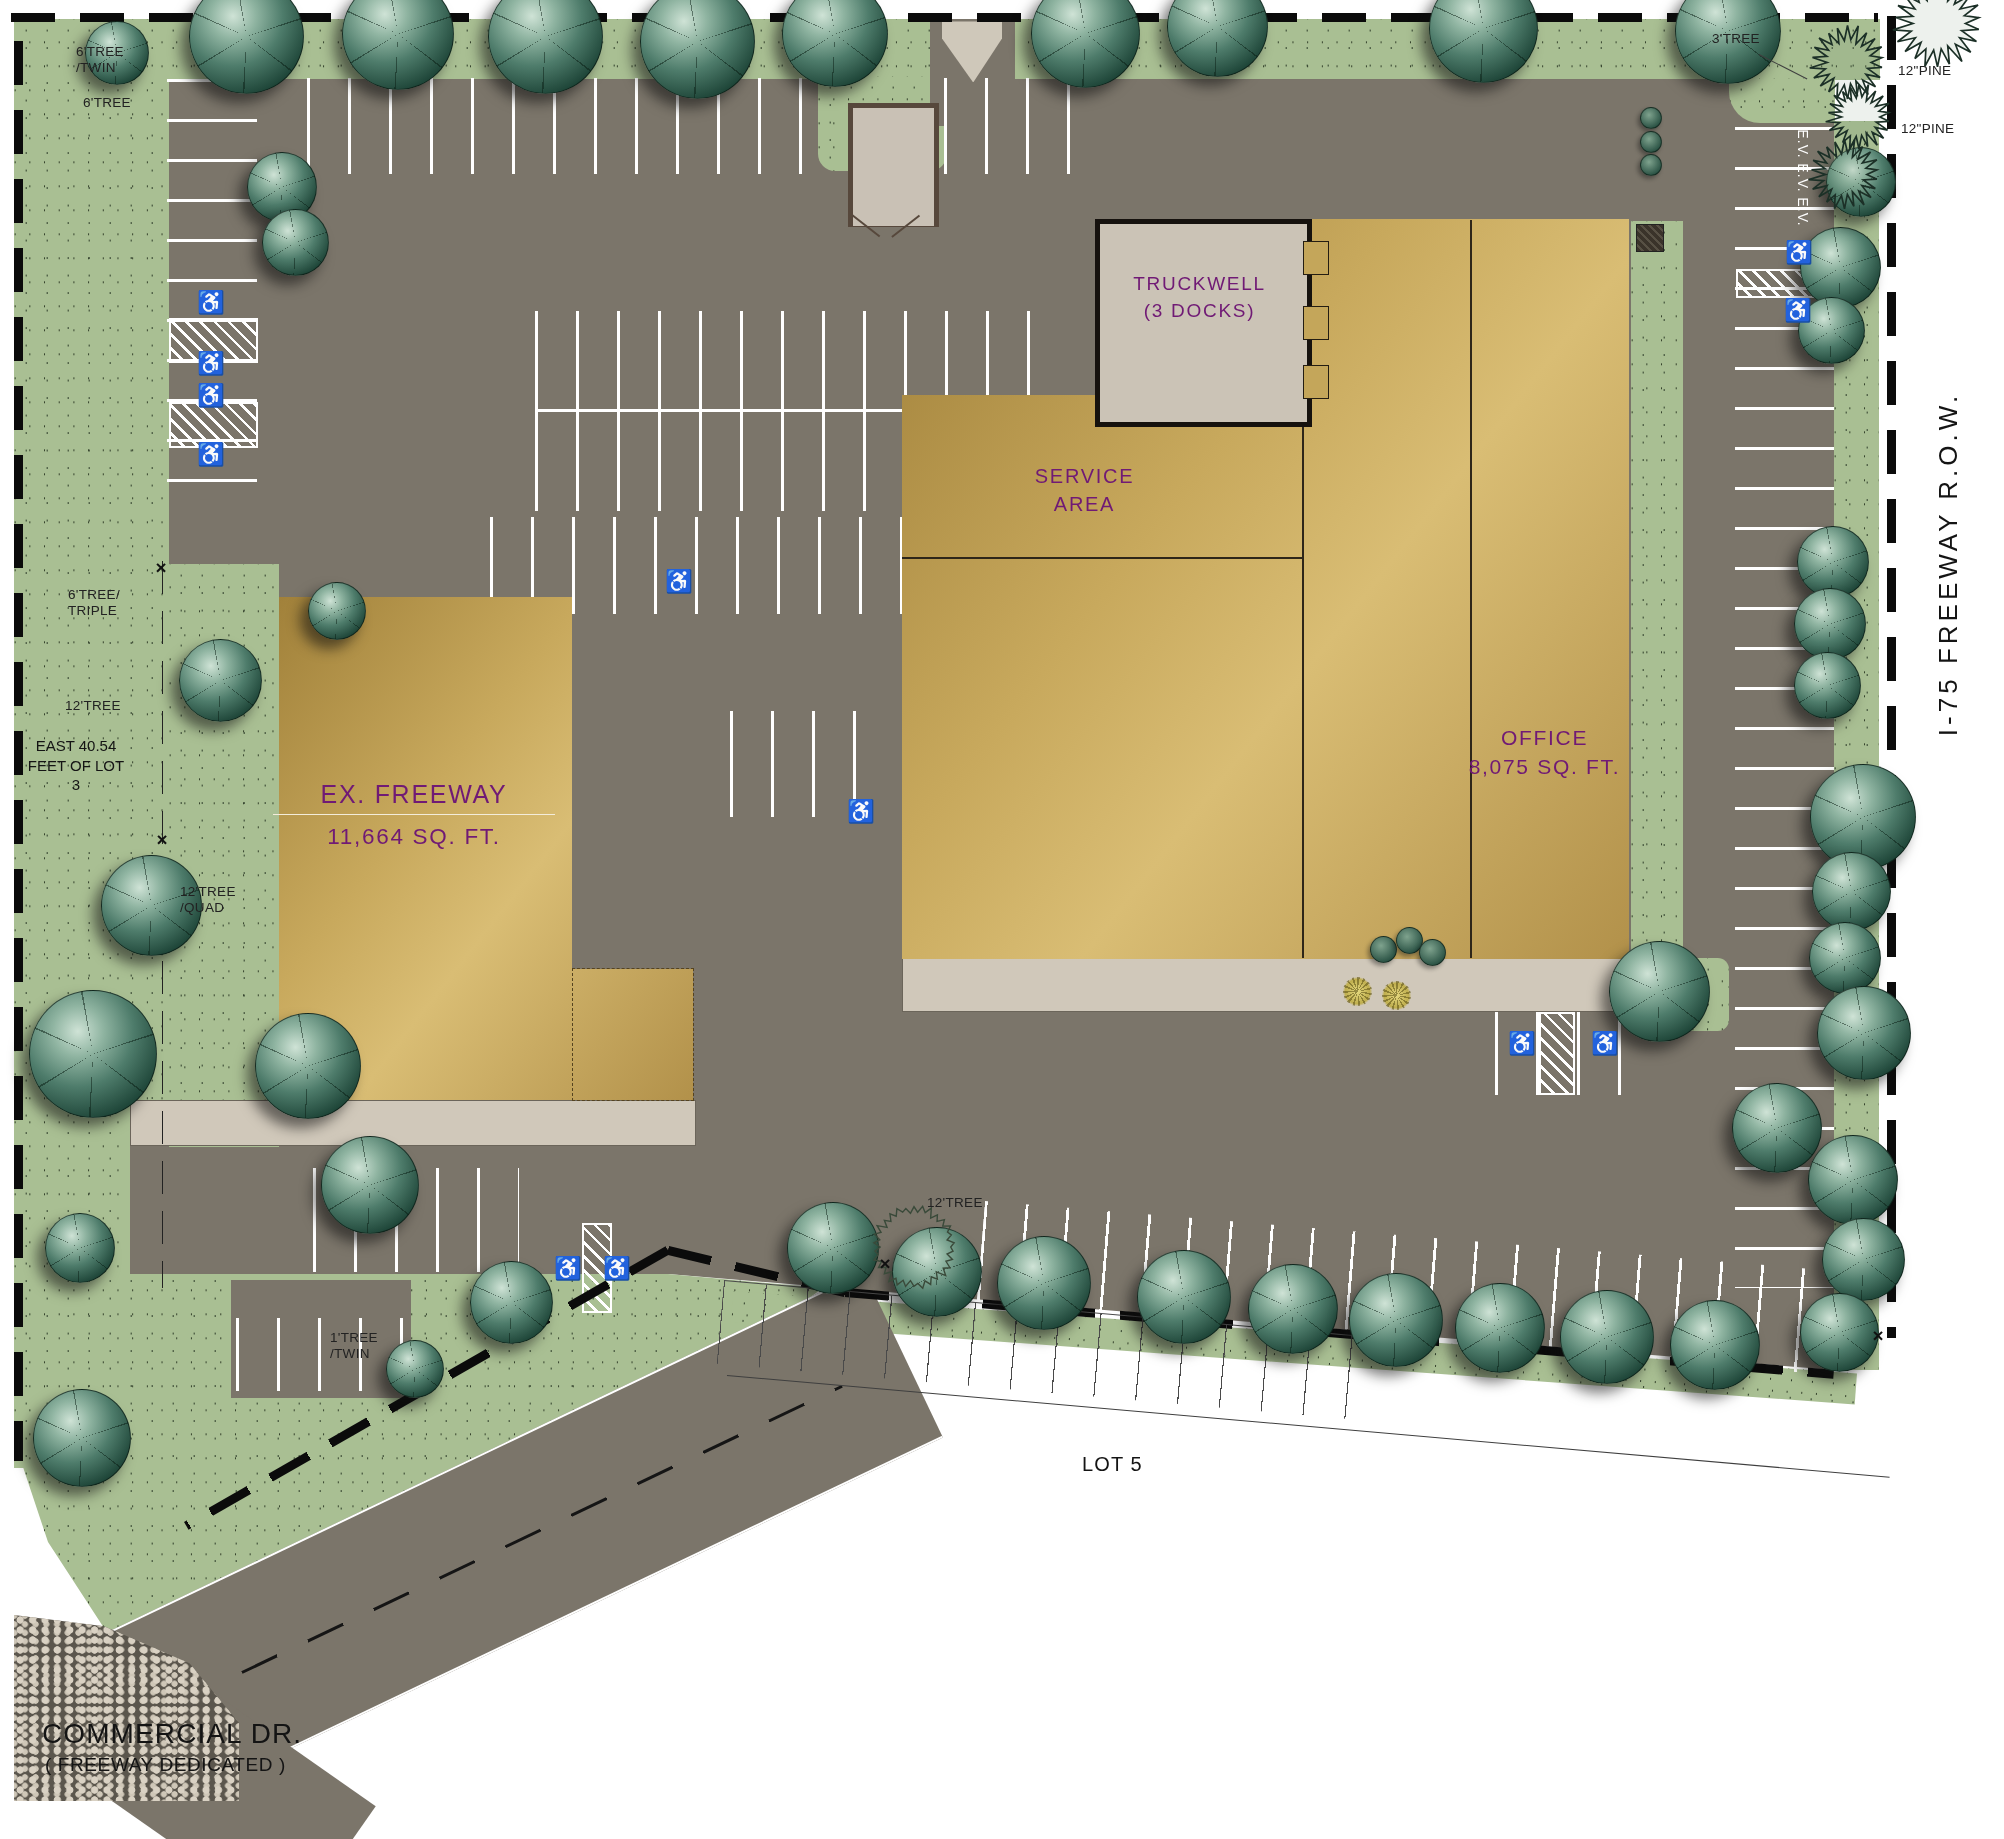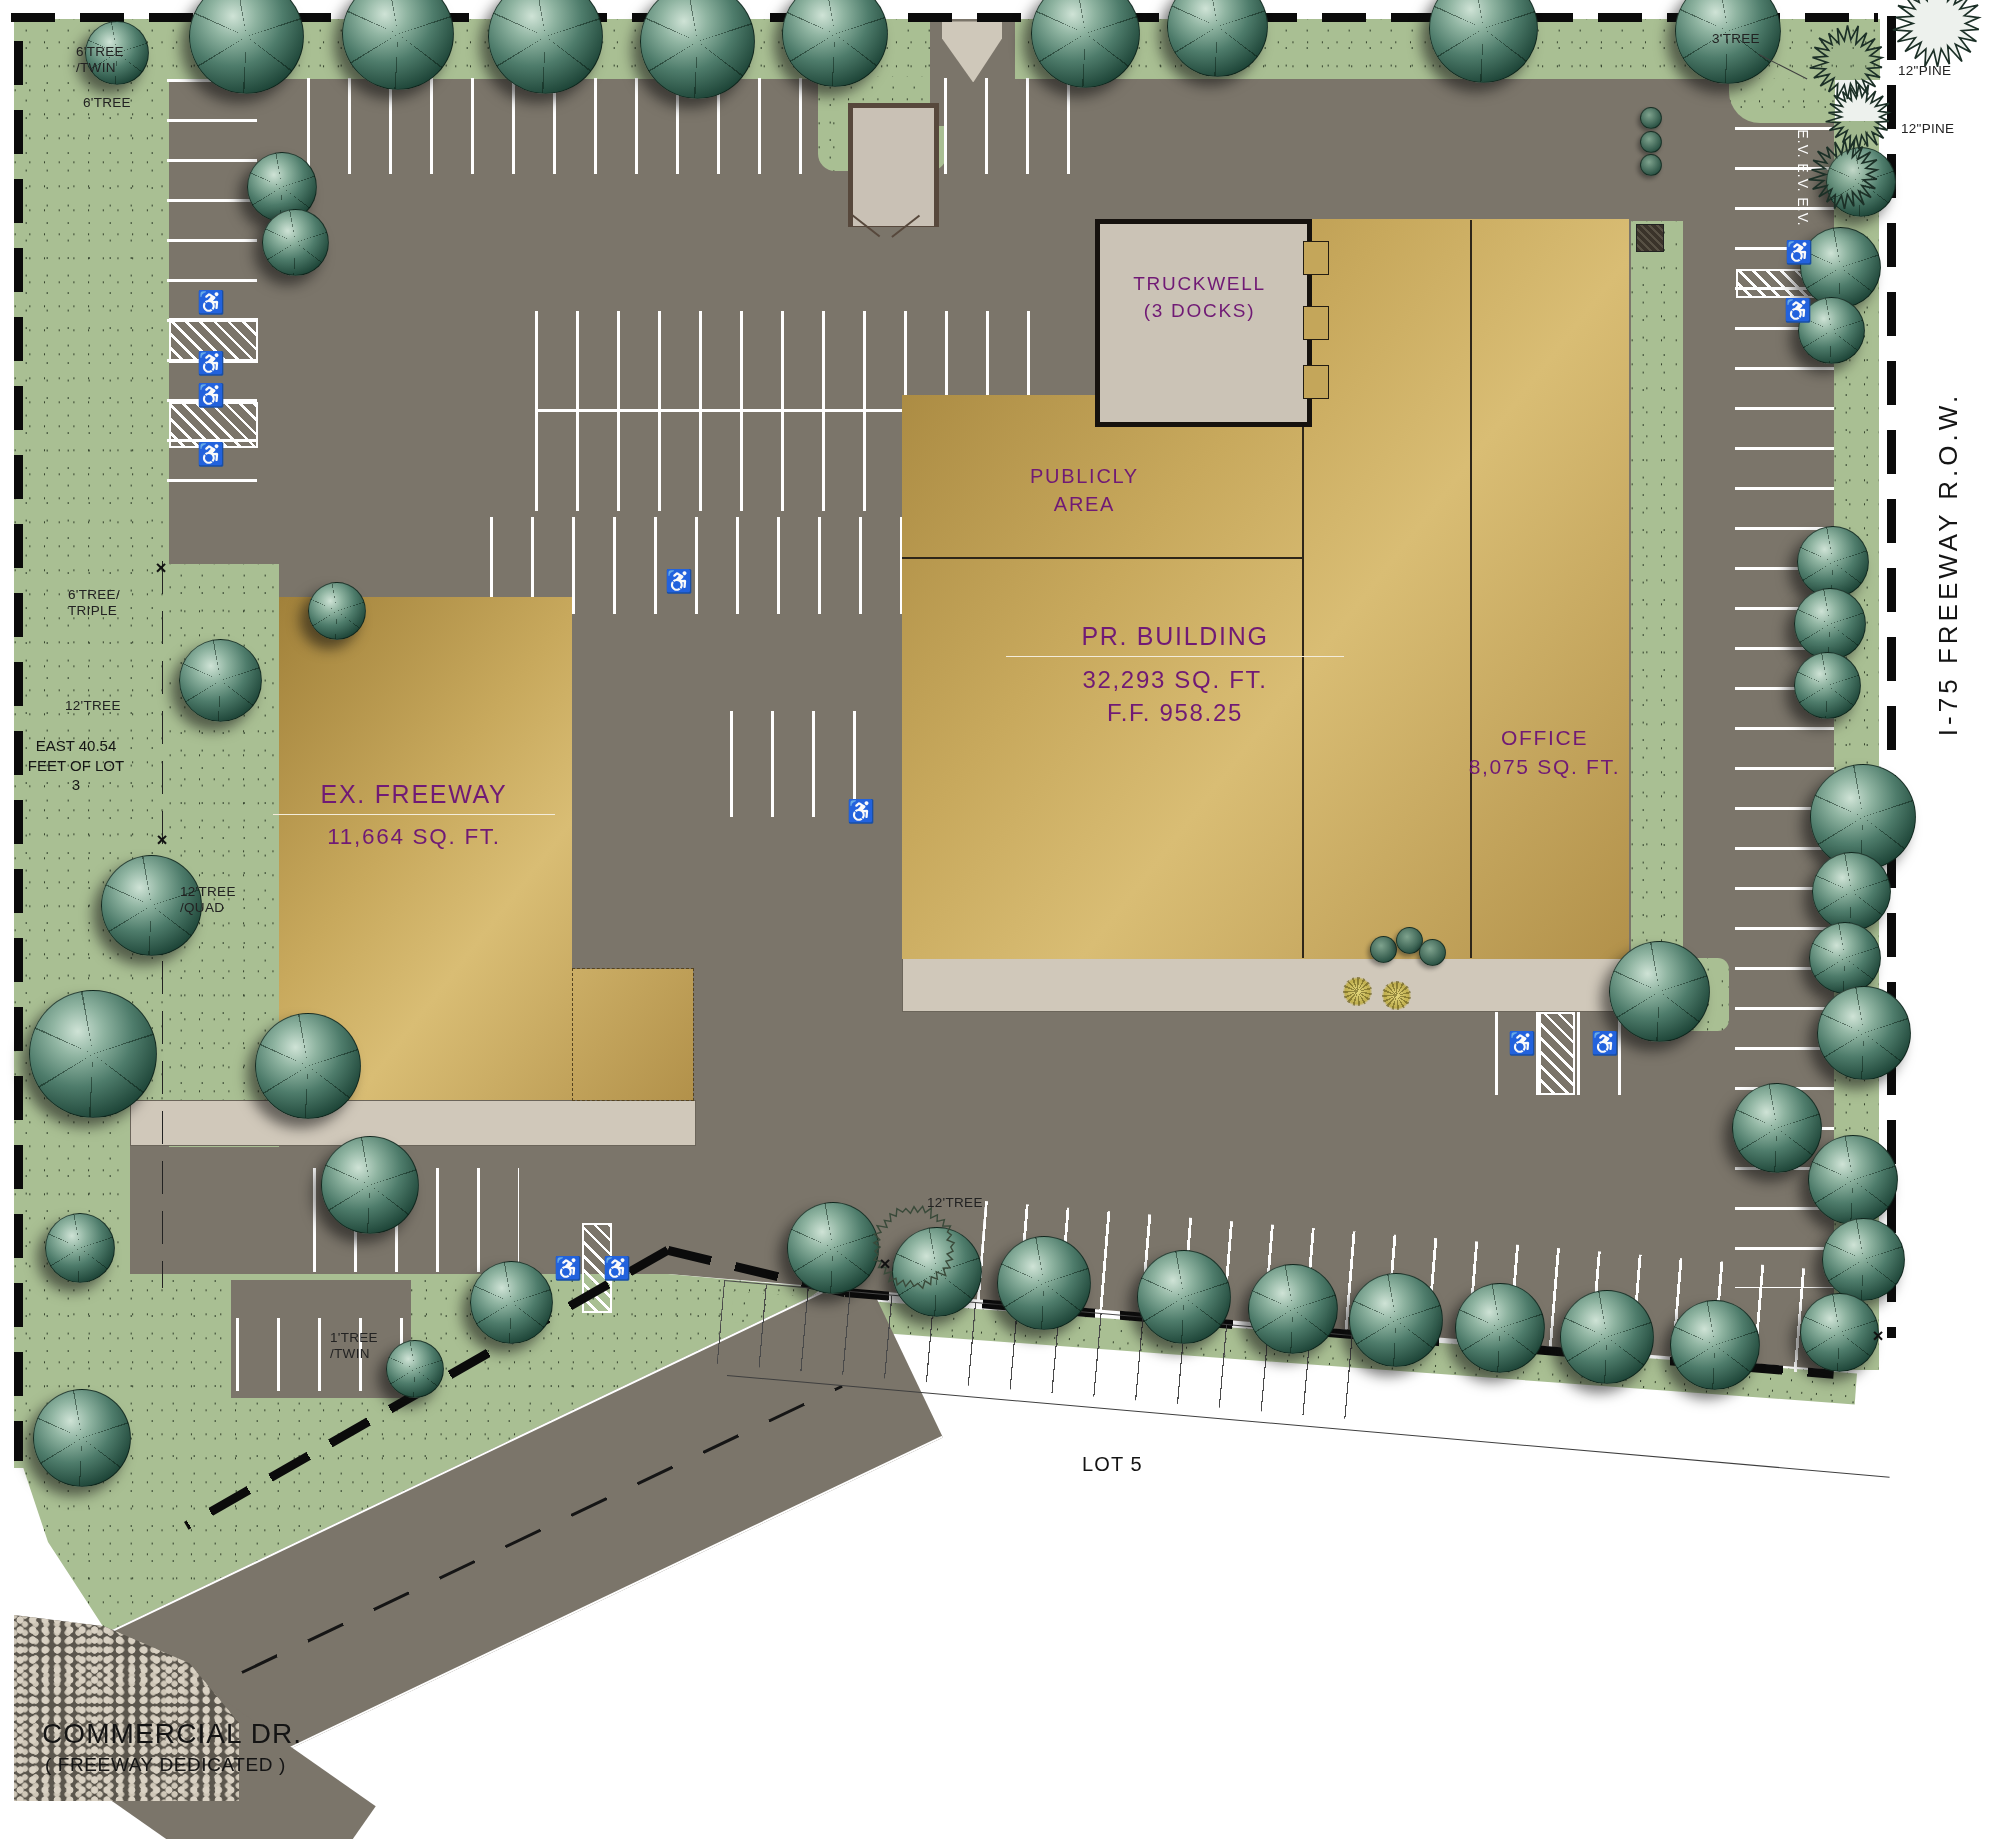--- a/index.html
+++ b/index.html
@@ -237,29 +237,22 @@
   <span class="xm" style="left:161px;top:568px;">×</span>
   <span class="xm" style="left:162px;top:840px;">×</span>
   <span class="xm" style="left:885px;top:1264px;">×</span>
   <span class="xm" style="left:1878px;top:1336px;">×</span>
 
   <div class="blab" style="left:1105px;top:271px;width:189px;font-size:19px;">
     <span>TRUCKWELL</span>
     <span>(3 DOCKS)</span>
   </div>
   <div class="blab" style="left:1000px;top:462px;width:169px;font-size:20px;">
-    <span>PUBLICLY</span>
+    <span>SERVICE</span>
     <span>AREA</span>
-  </div>
-  <div class="blab" style="left:1006px;top:619px;width:338px;font-size:24px;">
-    <span style="font-size:25px;">
-        <span class="u">PR. BUILDING</span>
-      </span>
-    <span style="margin-top:5.6px;">32,293 SQ. FT.</span>
-    <span>F.F. 958.25</span>
   </div>
   <div class="blab" style="left:1460px;top:723px;width:169px;font-size:21px;">
     <span>OFFICE</span>
     <span>8,075 SQ. FT.</span>
   </div>
   <div class="blab" style="left:273px;top:777px;width:282px;font-size:22.5px;">
     <span style="font-size:25px;">
         <span class="u">EX. FREEWAY</span>
       </span>
     <span style="margin-top:5.6px;">11,664 SQ. FT.</span>

